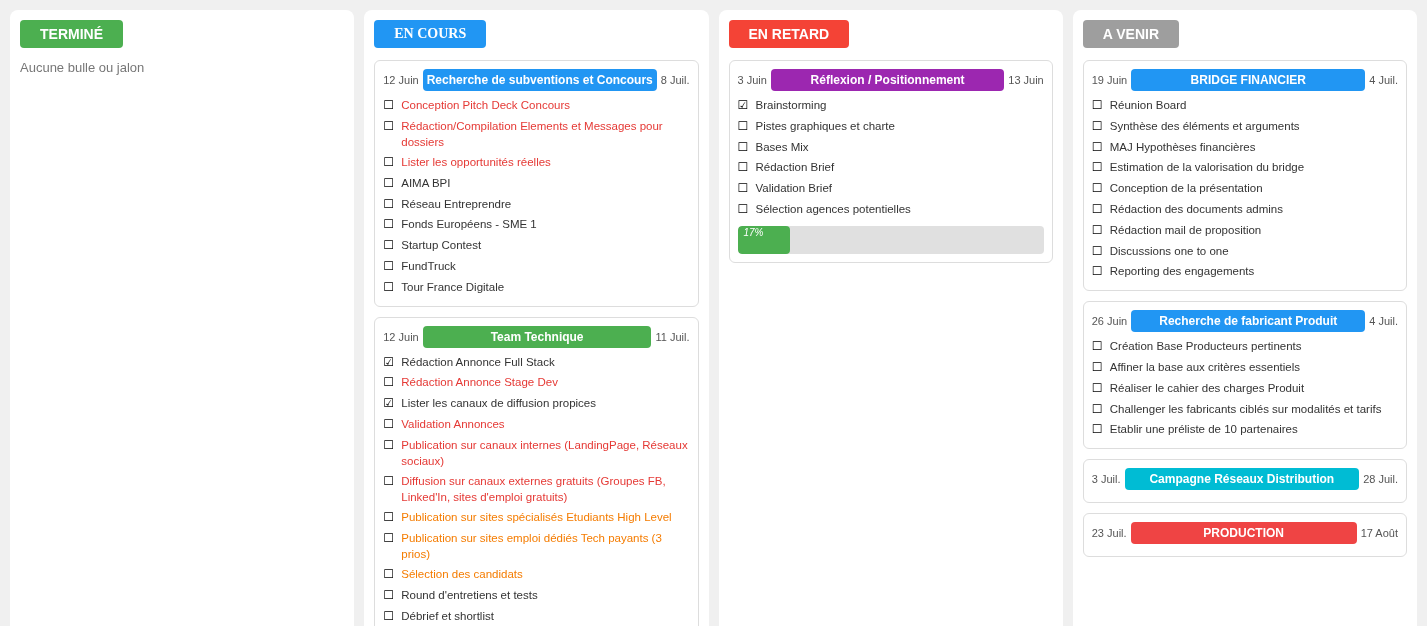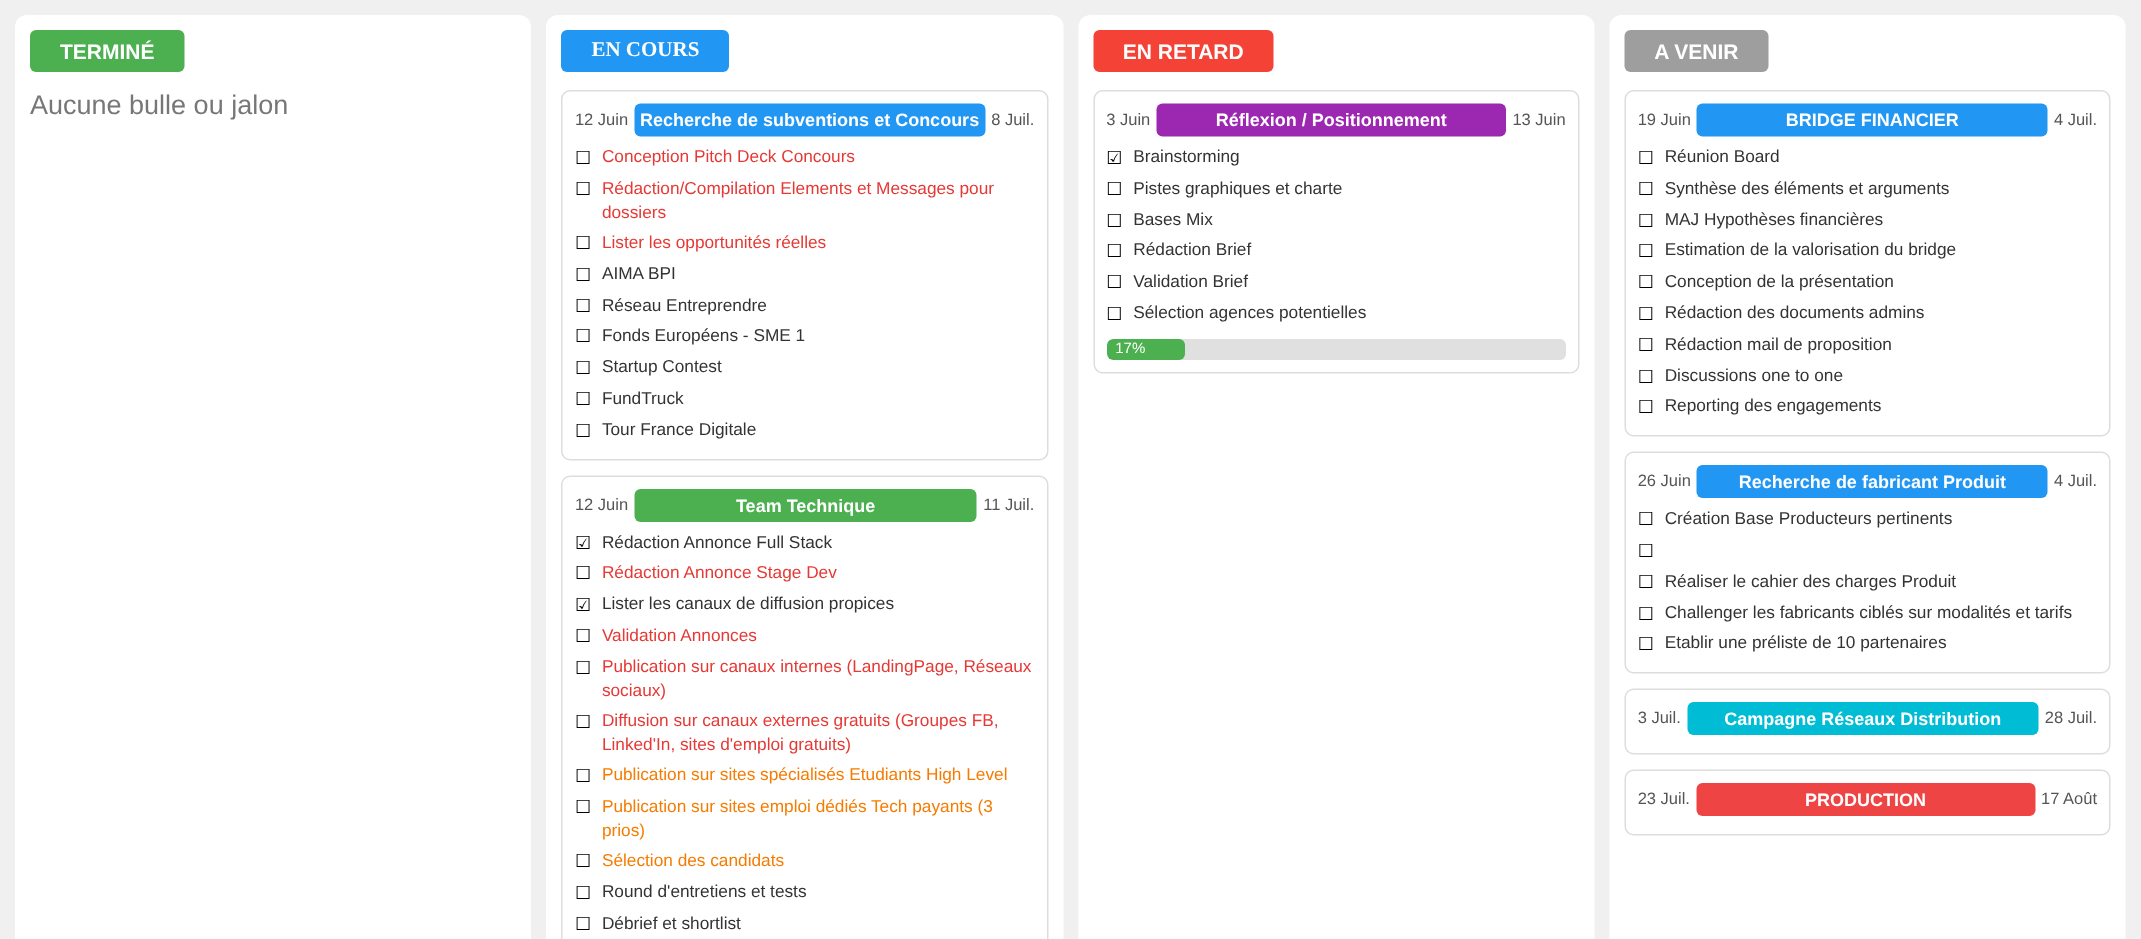--- a/index.html
+++ b/index.html
@@ -31,21 +31,21 @@
       display: inline-block;
       margin-bottom: 12px;
     }
     .col-termine .column-header { background: #4caf50; }
     .col-encours .column-header { background: #2196f3; font-family: Liberation Serif, serif; }
     .col-retard .column-header { background: #f44336; }
     .col-avenir .column-header { background: #9e9e9e; }
 
     .empty-text {
       color: #777;
-      font-size: 18px;
+      font-size: 13px;
     }
 
     .card {
       border: 1px solid #ddd;
       border-radius: 6px;
       padding: 8px;
       margin-bottom: 10px;
       background: #fff;
     }
     .card-date {
@@ -87,24 +87,25 @@
       font-size: 12px;
     }
     .task-text { flex: 1; }
     .task-text.red { color: #e53935; }
     .task-text.orange { color: #f57c00; }
     .task-text.normal { color: #333; }
 
     .progress-bar-container {
       background: #e0e0e0;
       border-radius: 4px;
-      height: 14px;
+      height: 28px;
       margin-top: 6px;
       position: relative;
       overflow: hidden;
+      font-style: italic;
     }
     .progress-bar-fill {
       height: 100%;
       background: #4caf50;
       border-radius: 4px;
     }
     .progress-label {
       position: absolute;
       left: 6px;
       top: 0;
@@ -309,20 +310,21 @@
           <div class="card-title-bar blue-bar">Recherche de fabricant Produit</div>
           <span class="card-date">4 Juil.</span>
         </div>
         <ul class="task-list">
           <li class="task-item">
             <span class="task-icon">☐</span>
             <span class="task-text normal">Création Base Producteurs pertinents</span>
           </li>
           <li class="task-item">
             <span class="task-icon">☐</span>
+            <span class="task-text normal">Affiner la base aux critères essentiels</span>
           </li>
           <li class="task-item">
             <span class="task-icon">☐</span>
             <span class="task-text normal">Réaliser le cahier des charges Produit</span>
           </li>
           <li class="task-item">
             <span class="task-icon">☐</span>
             <span class="task-text normal">Challenger les fabricants ciblés sur modalités et tarifs</span>
           </li>
           <li class="task-item">

